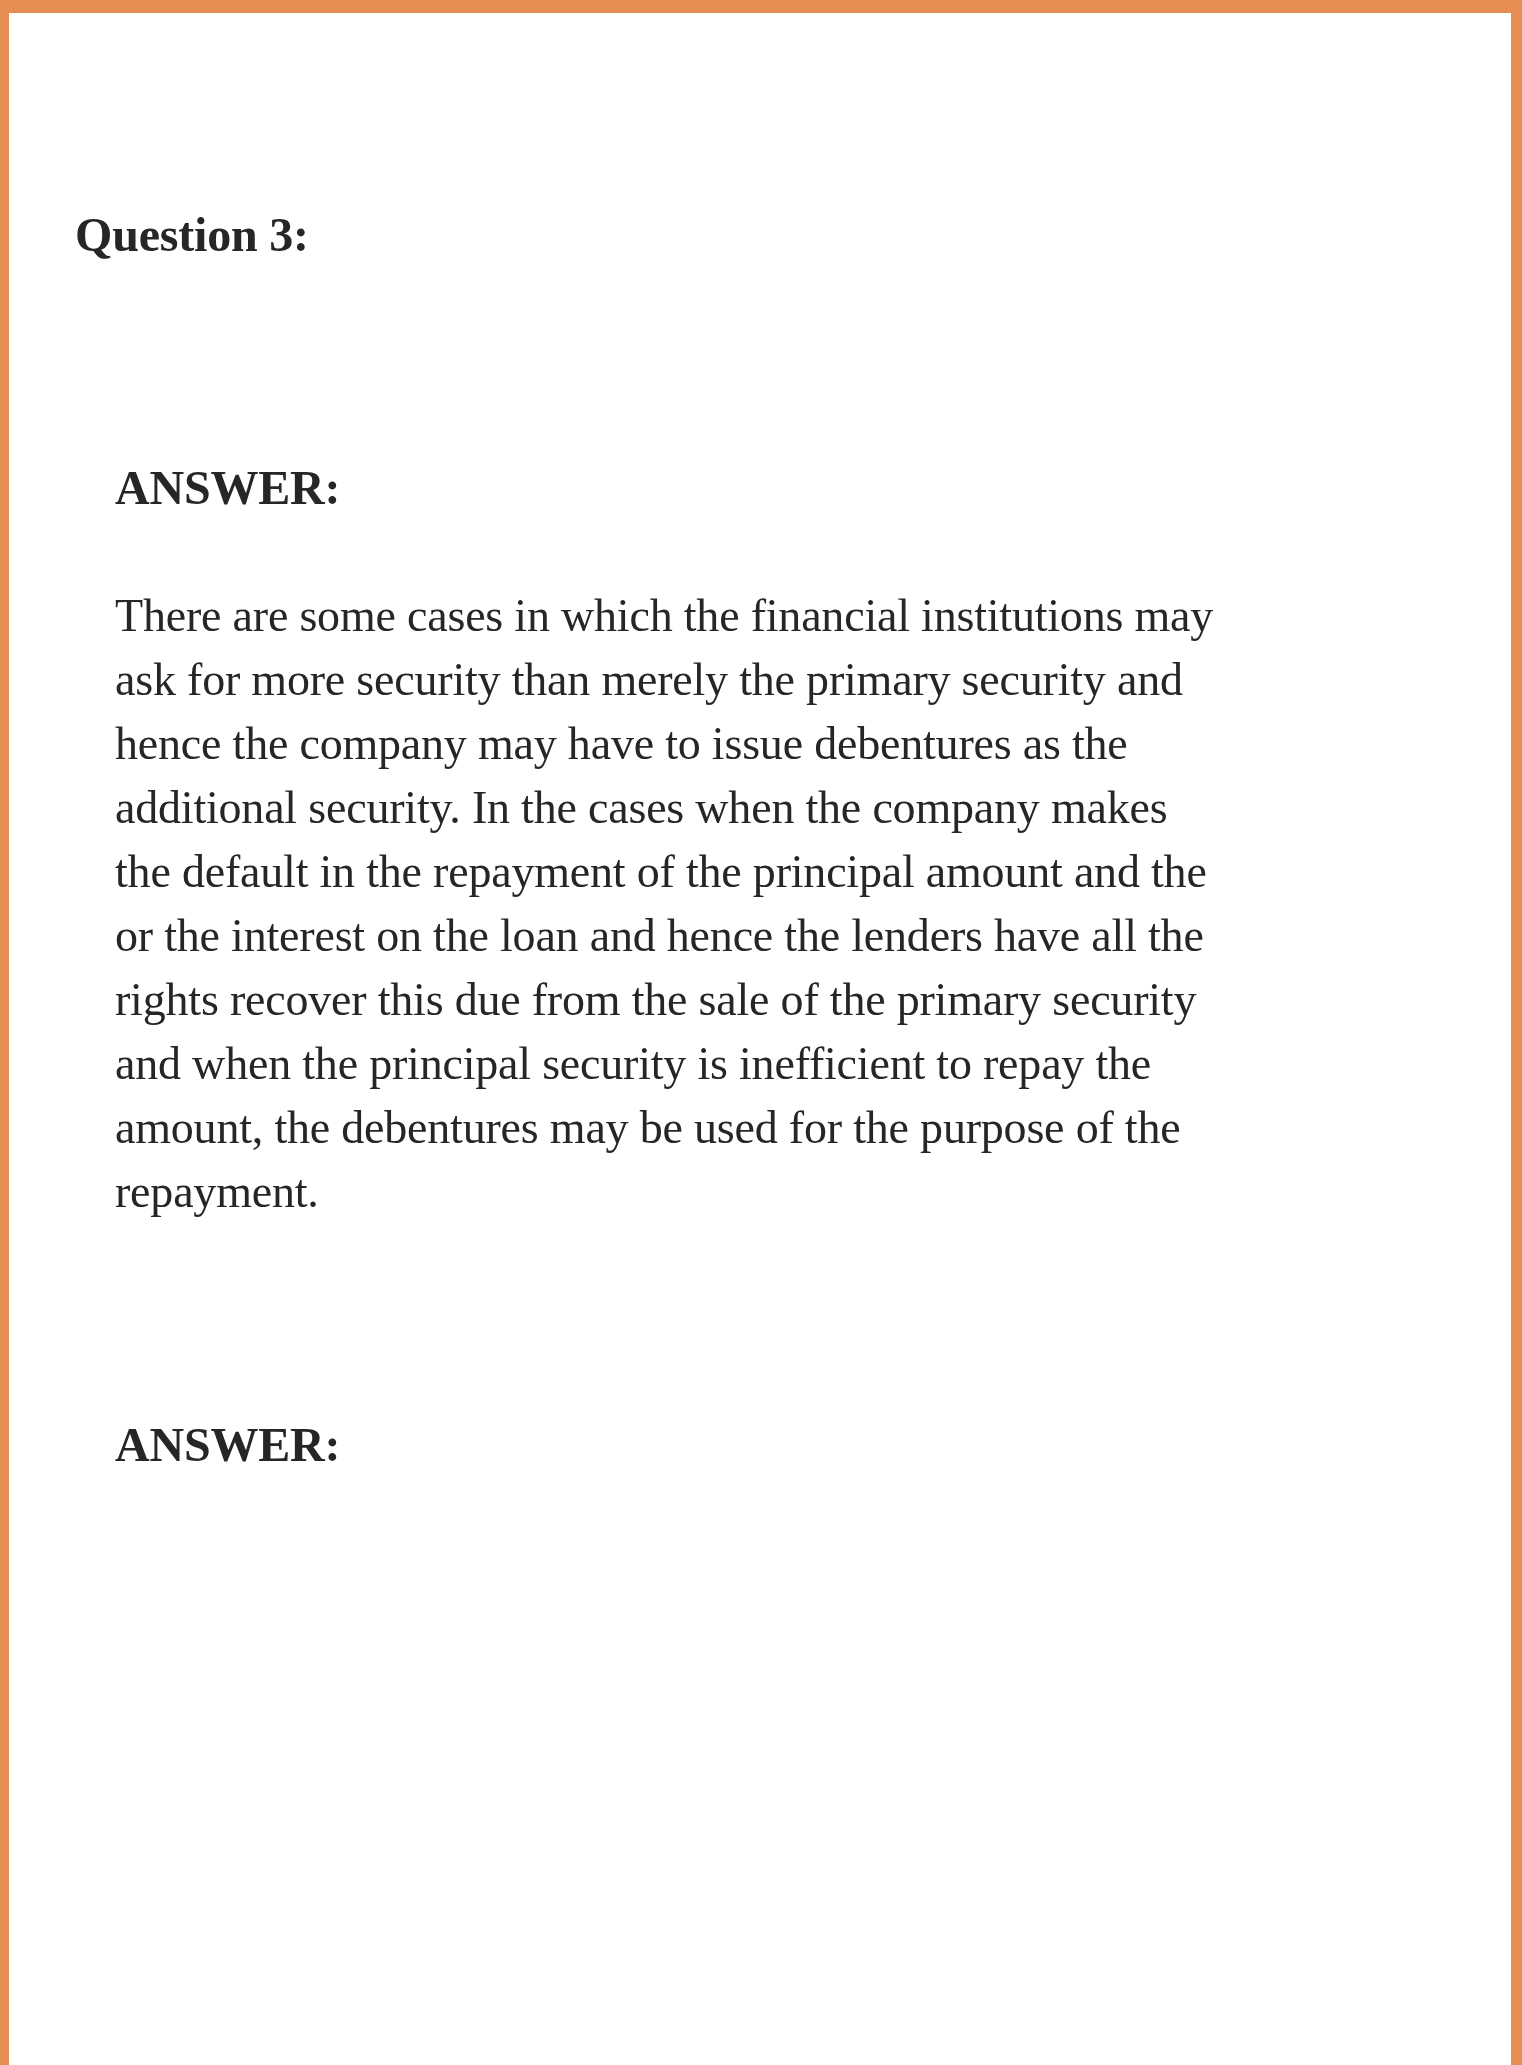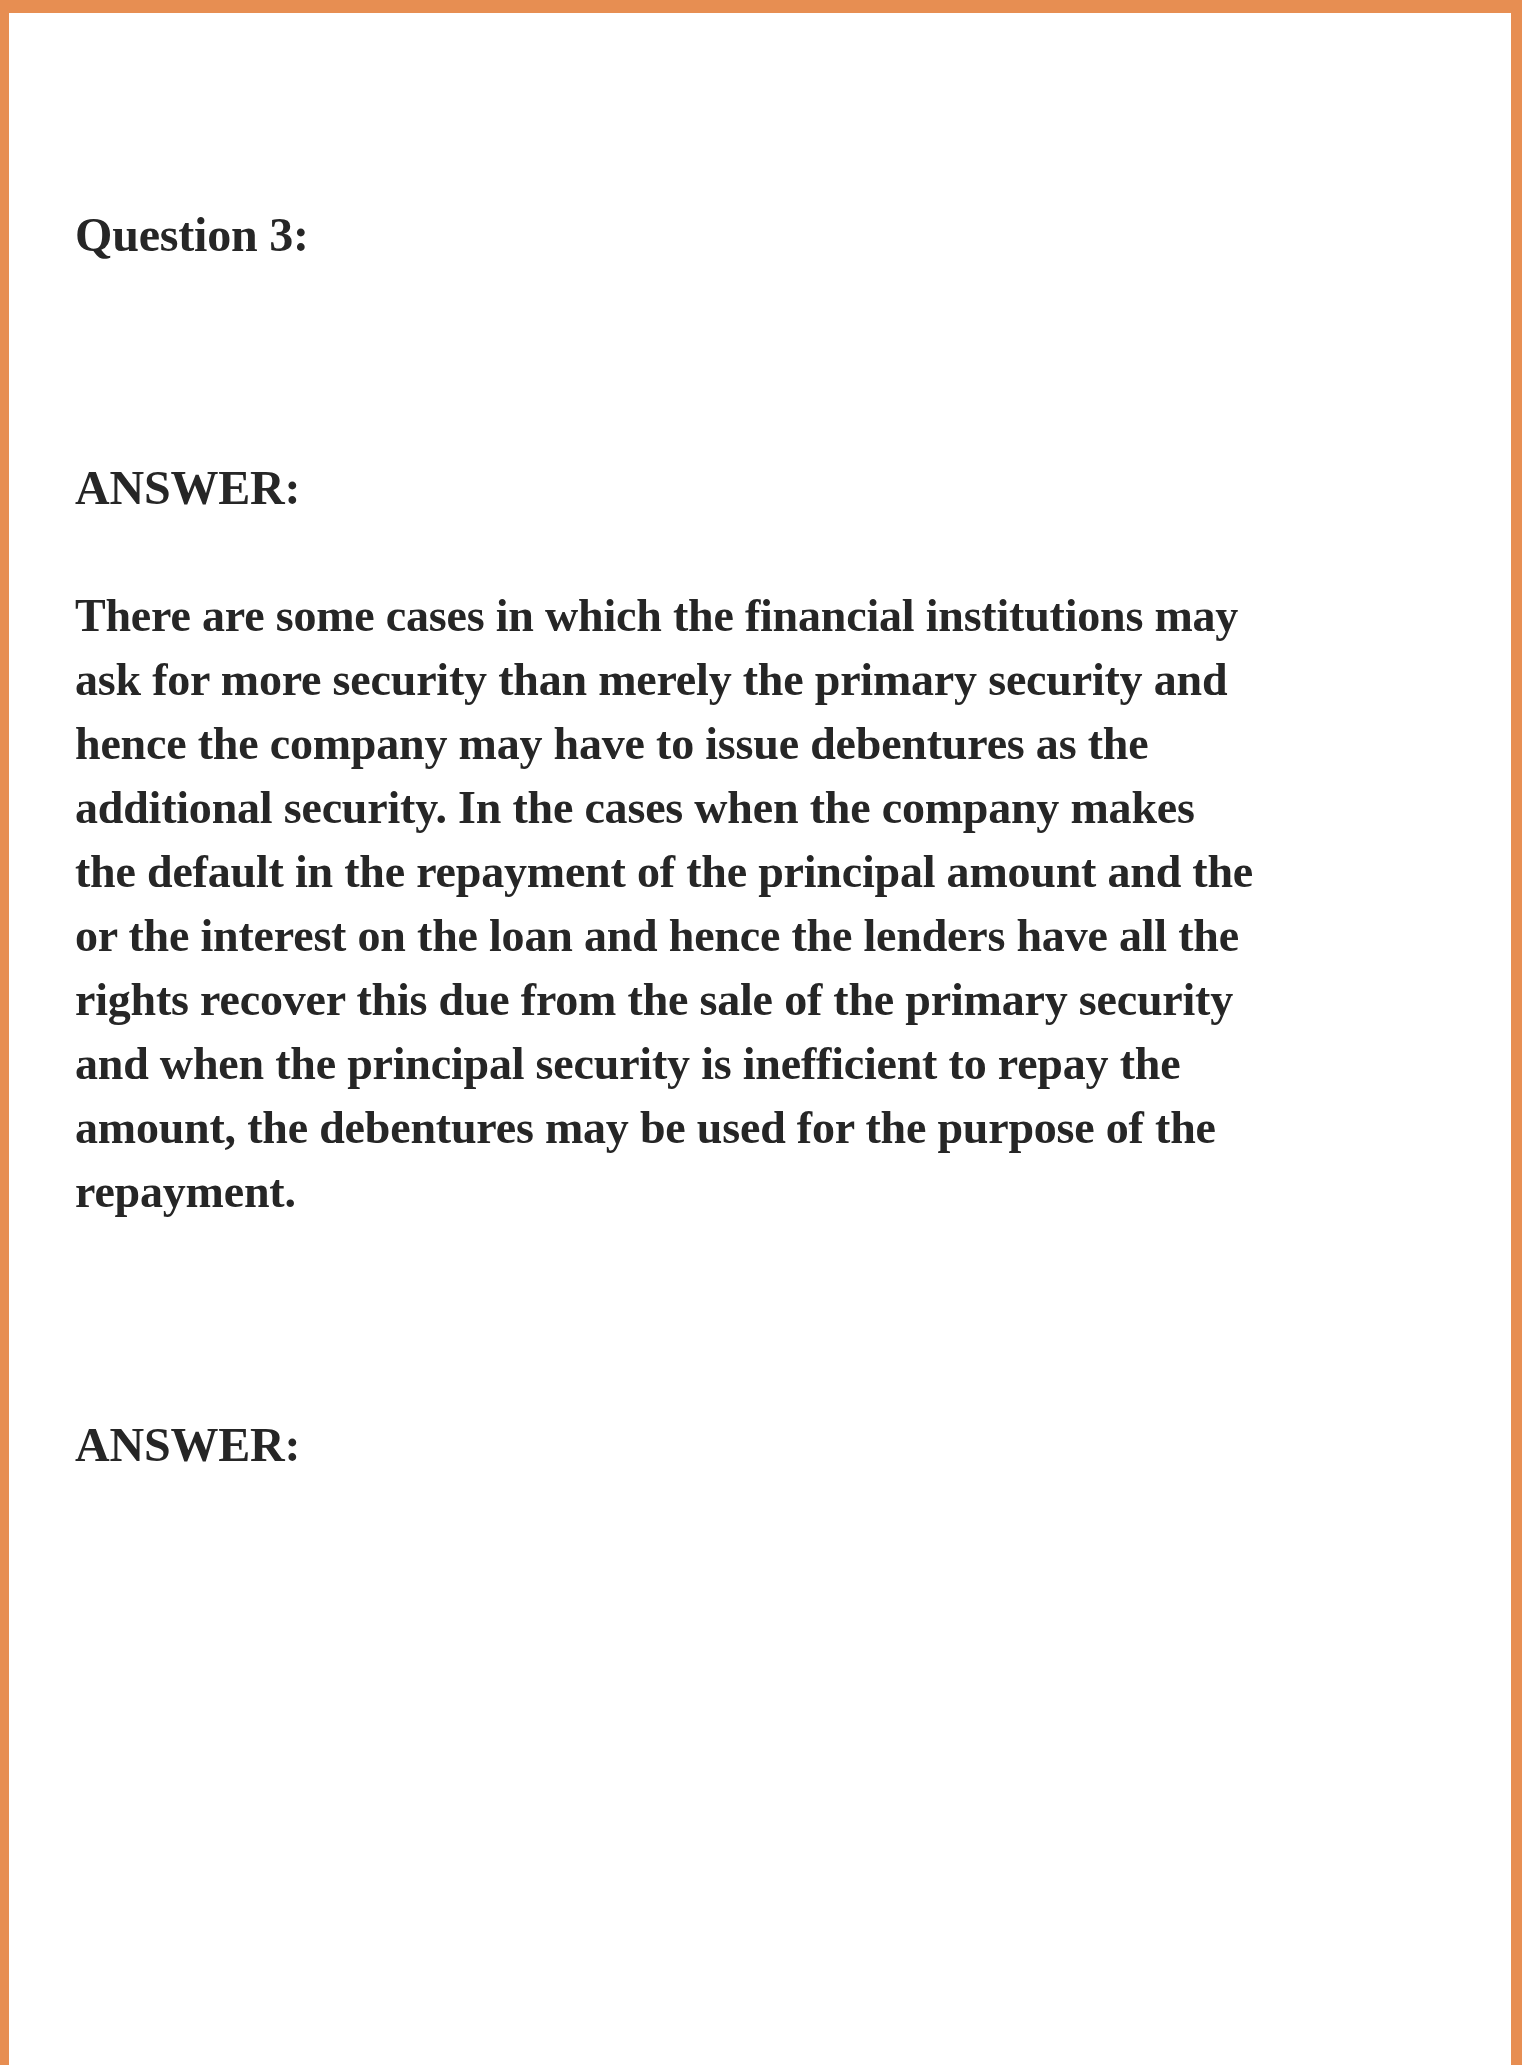--- a/index.html
+++ b/index.html
@@ -25,31 +25,32 @@
     padding: 126px 58px 0 66px;
   }
   .block {
     font-size: 46px;
     line-height: 64px;
     white-space: pre-line;
     letter-spacing: -0.2px;
   }
   .block + .block {
     margin-top: 61px;
+    margin-left: 40px;
   }
   .q-label, .q-text, .a-label {
     font-weight: bold;
   }
   .q-label, .a-label {
     font-size: 48px;
     line-height: 64px;
     letter-spacing: -0.2px;
   }
   .a-body {
-    font-weight: bold;
+    font-weight: normal;
   }
 </style>
 </head>
 <body>
 
 <div class="page">
   <div class="content">
 
     <section class="block">
       <div class="q-label">Question 3:</div>

